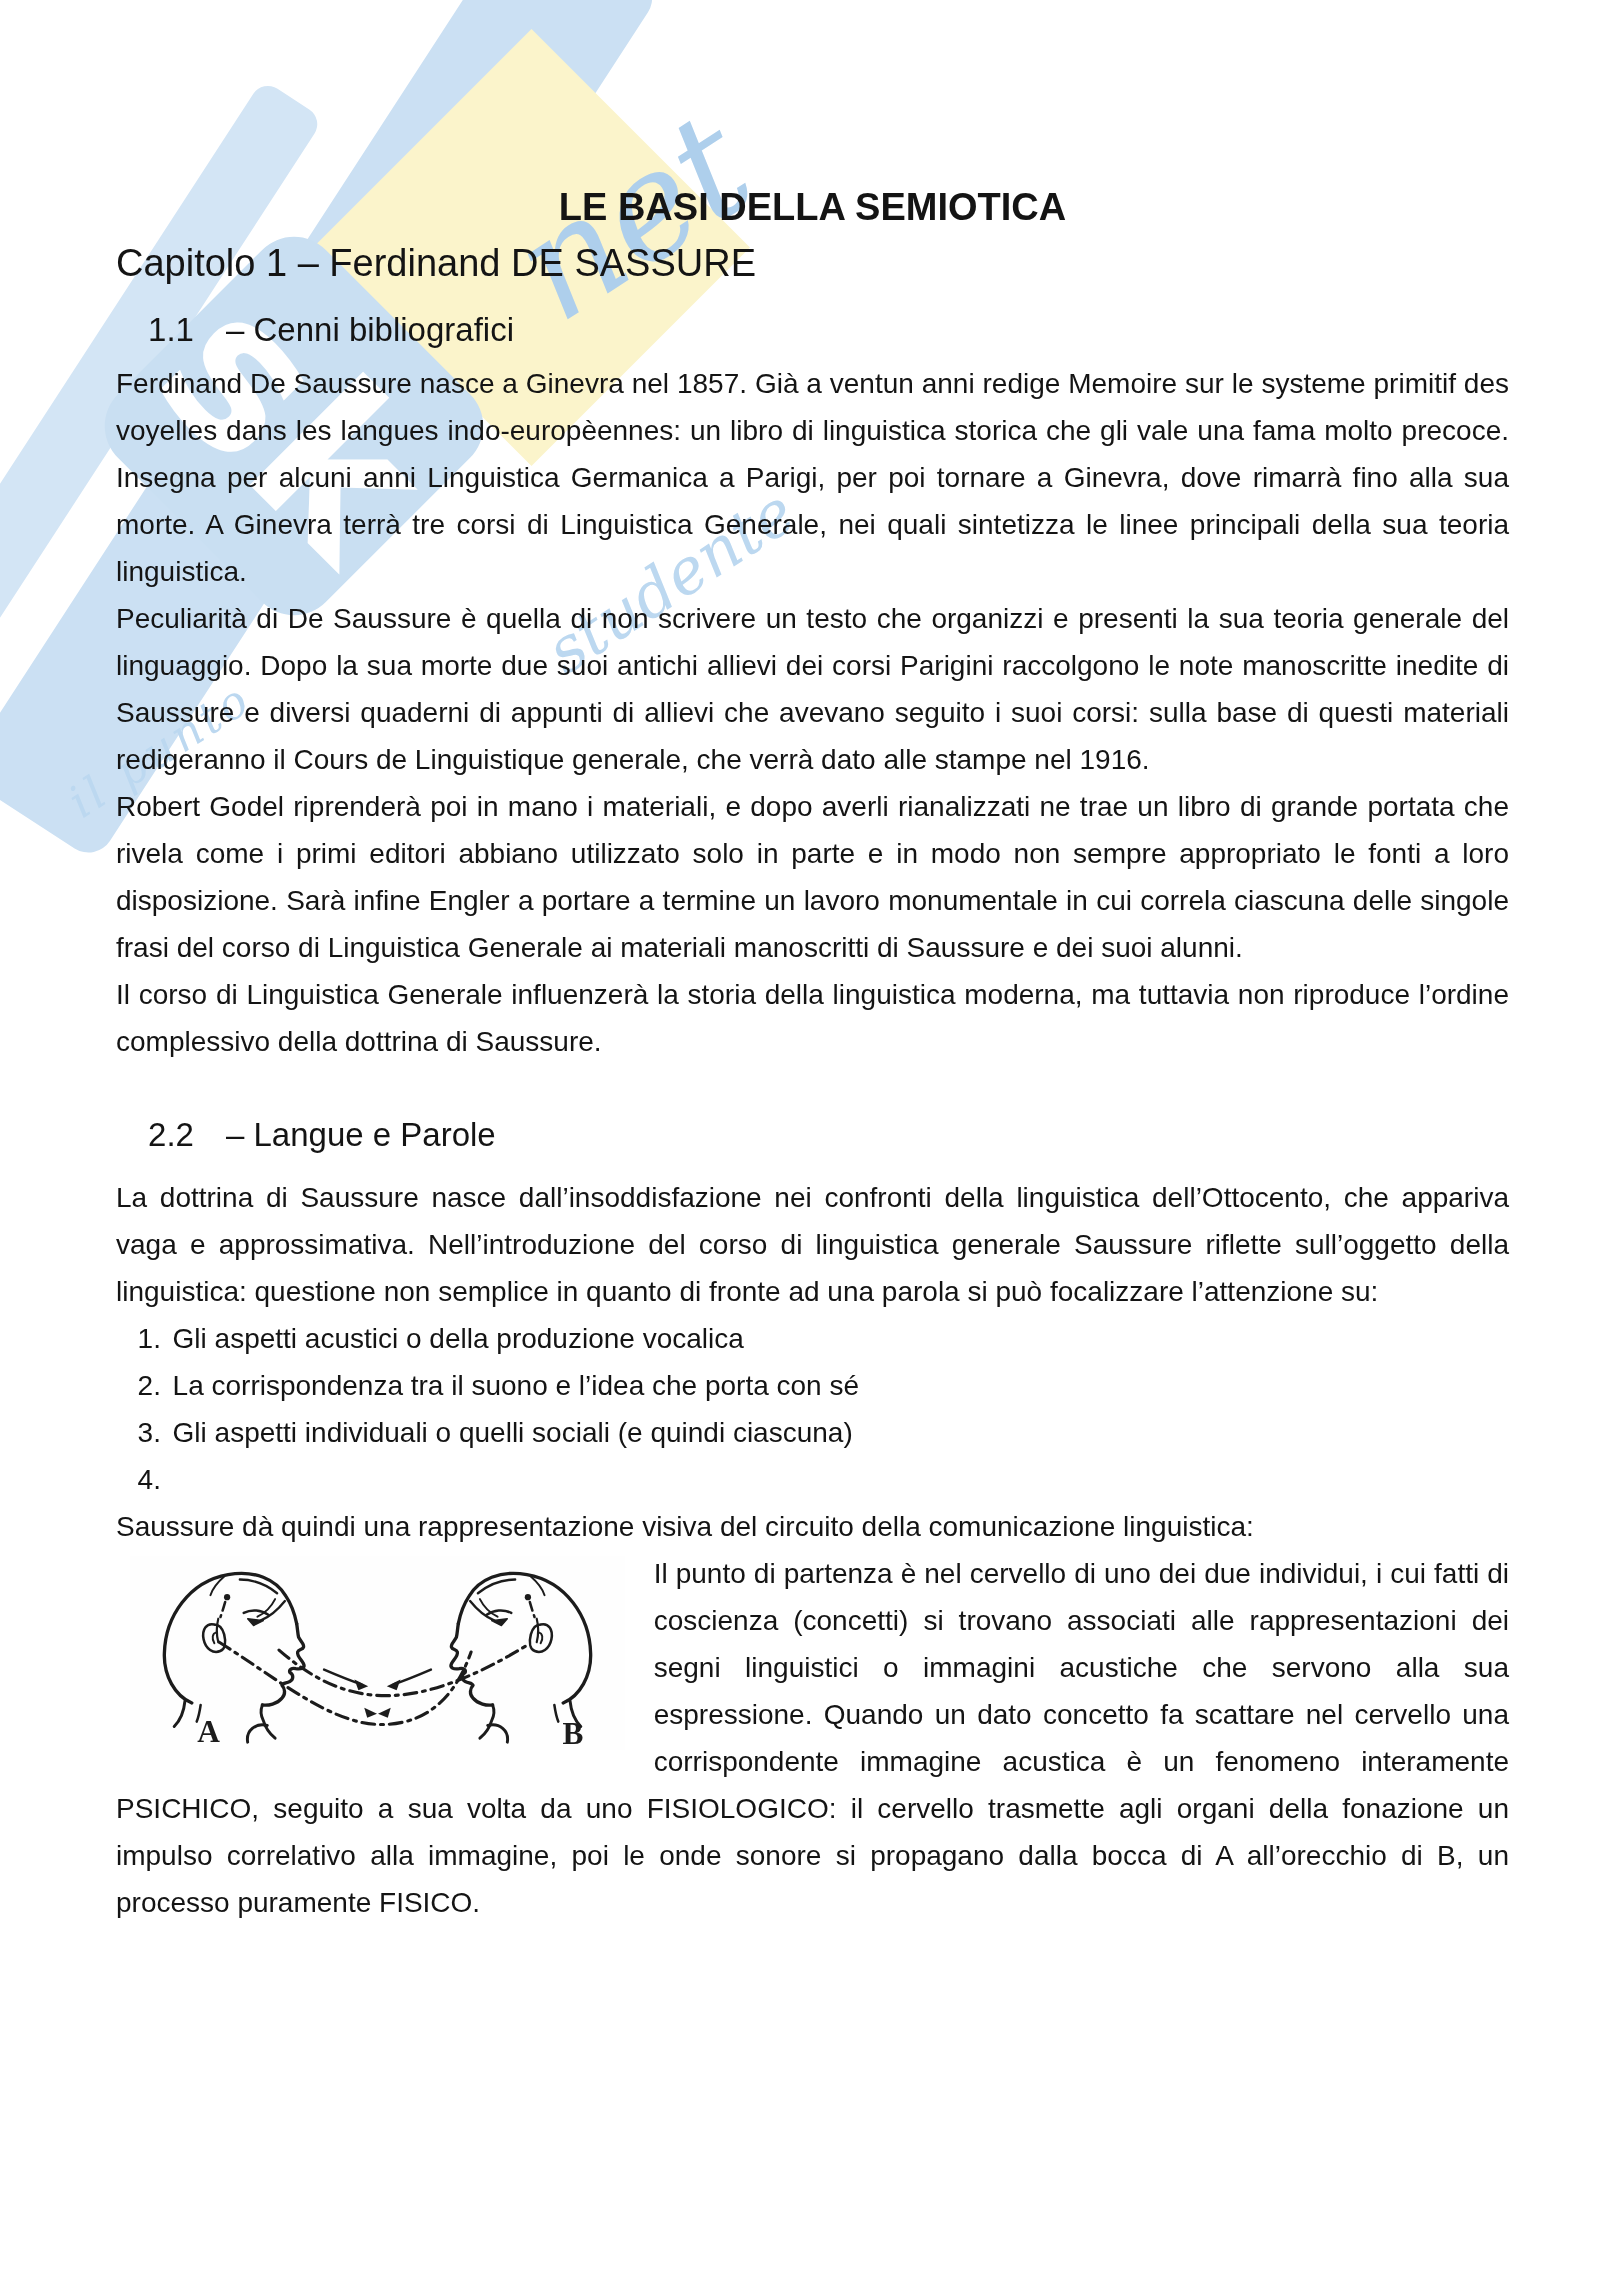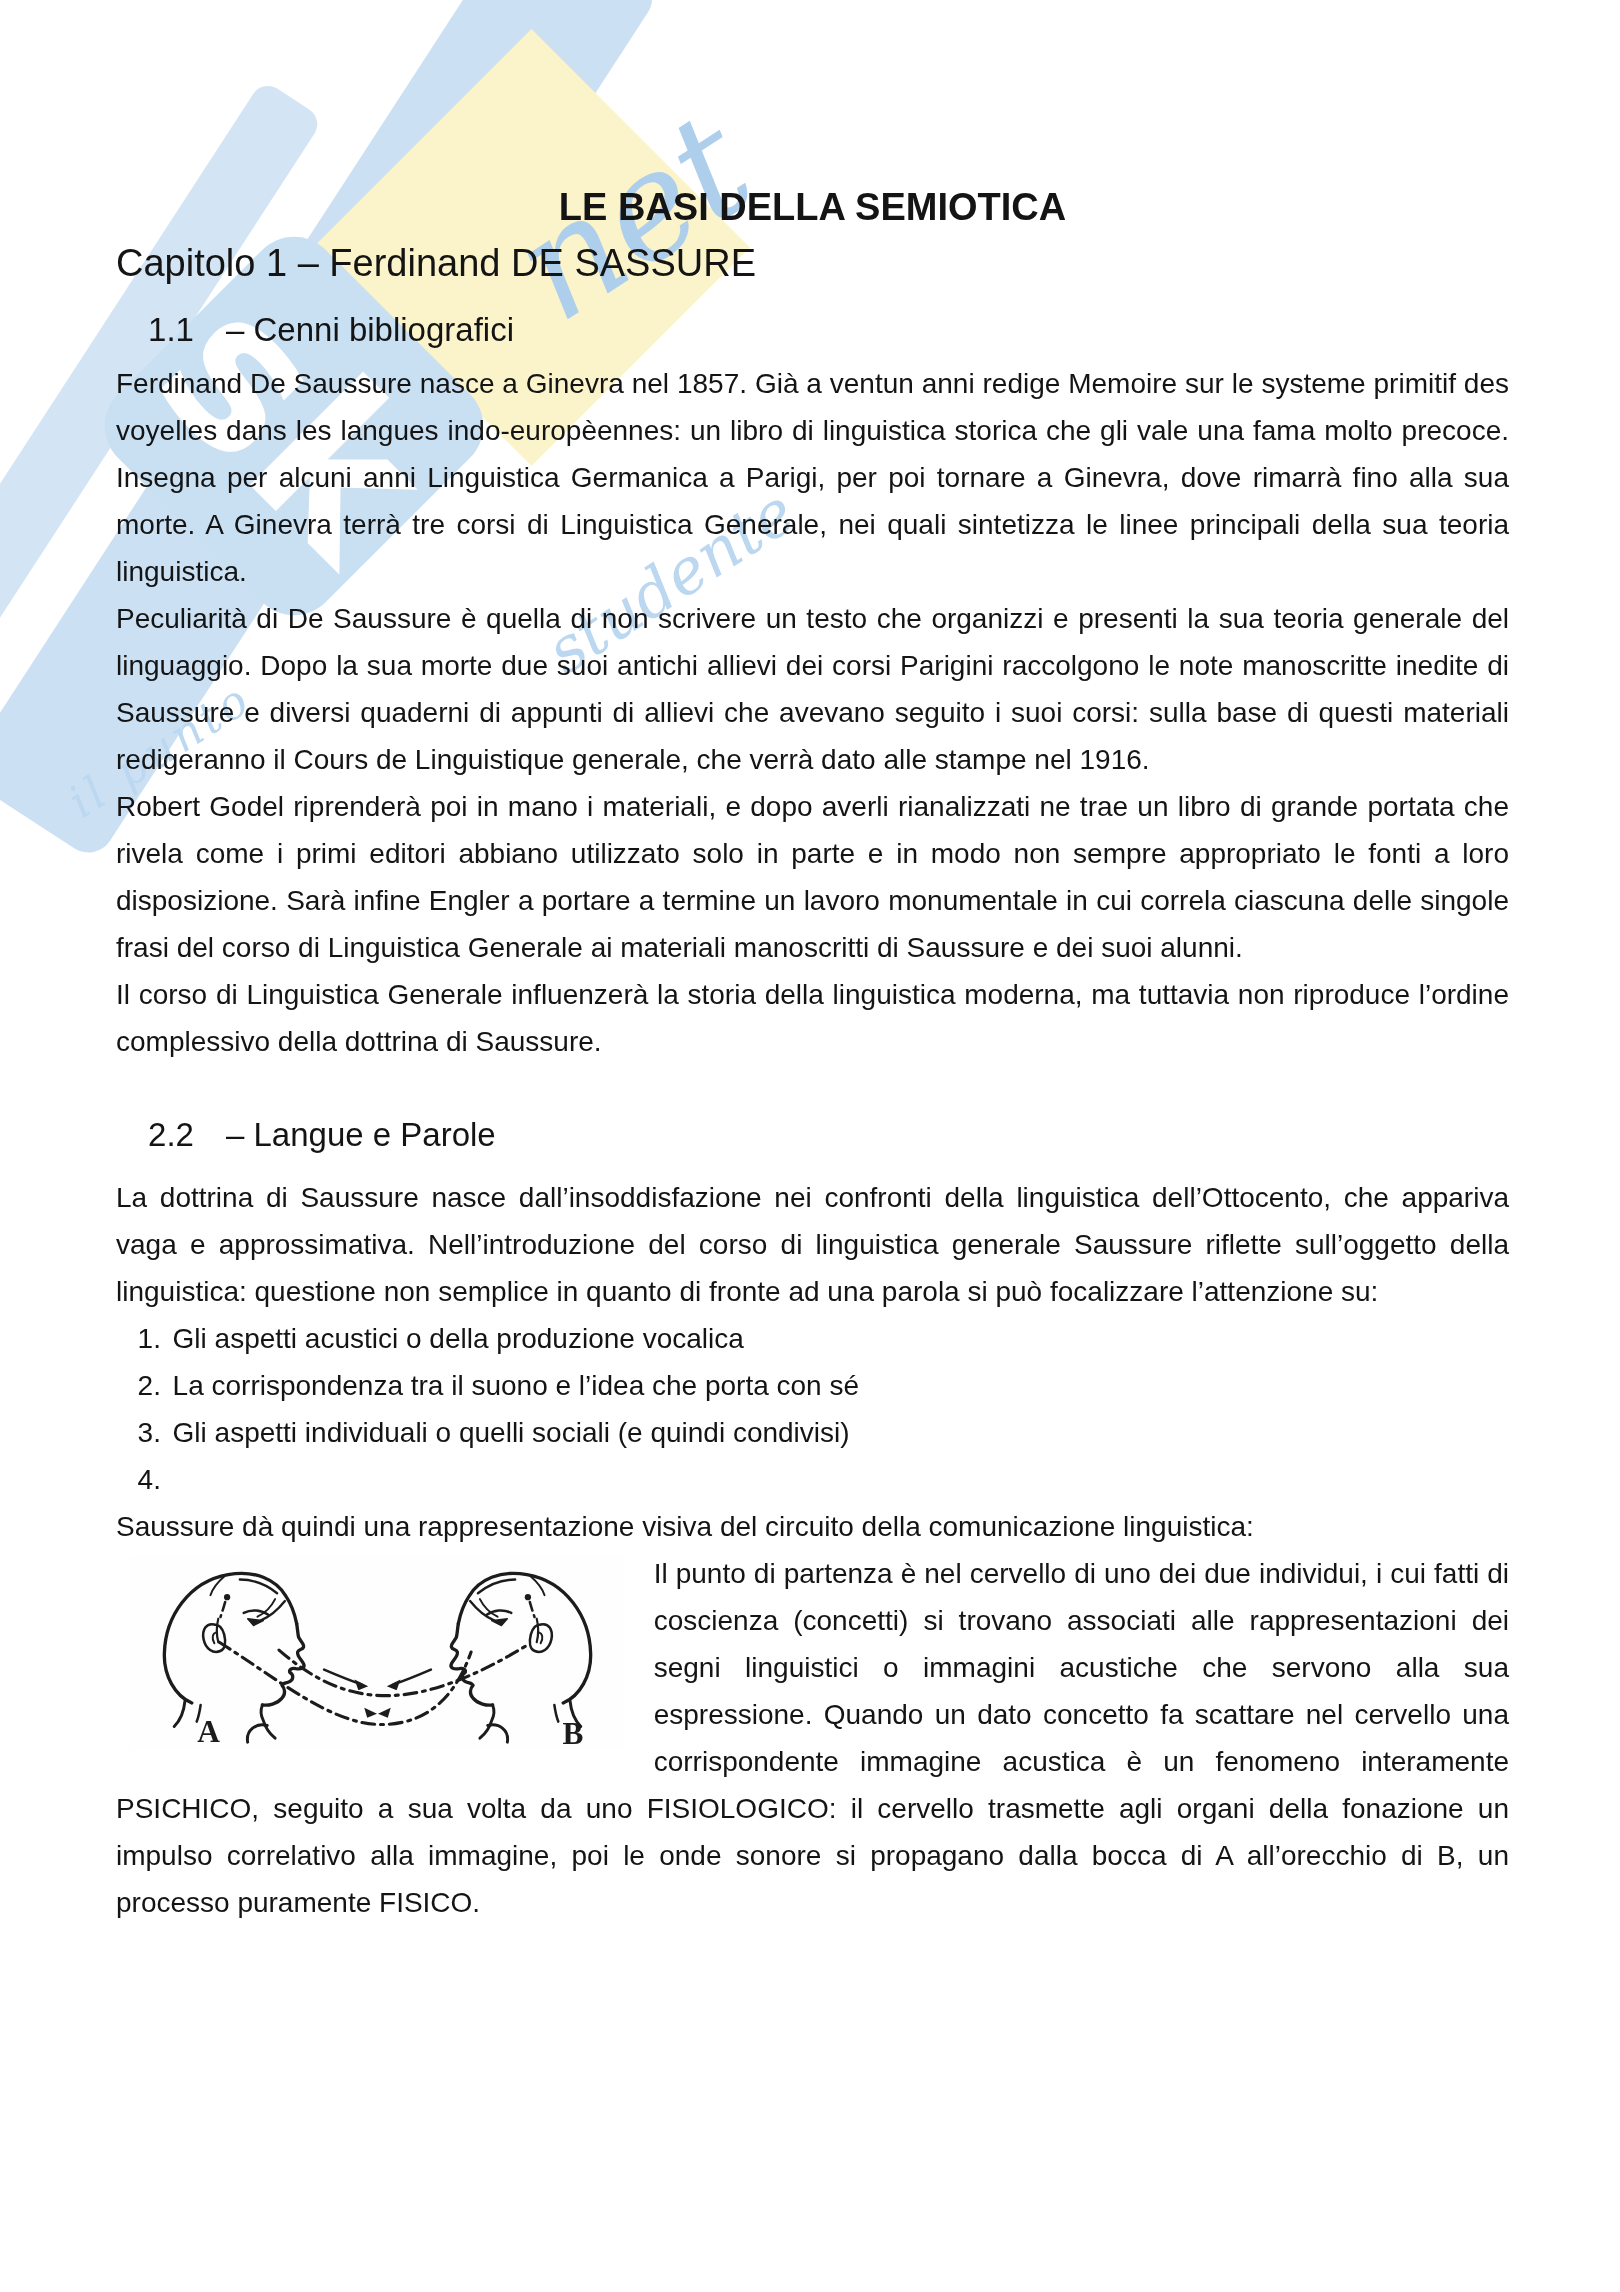--- a/index.html
+++ b/index.html
@@ -87,21 +87,21 @@
     <div class="li-row">
       <span class="li-num">1.</span>
       <span>Gli aspetti acustici o della produzione vocalica</span>
     </div>
     <div class="li-row">
       <span class="li-num">2.</span>
       <span>La corrispondenza tra il suono e l’idea che porta con sé</span>
     </div>
     <div class="li-row">
       <span class="li-num">3.</span>
-      <span>Gli aspetti individuali o quelli sociali (e quindi condivisi)</span>
+      <span>Gli aspetti individuali o quelli sociali (e quindi ciascuna)</span>
     </div>
     <div class="li-row">
       <span class="li-num">4.</span>
     </div>
   </div>
 
   <div class="para">Saussure dà quindi una rappresentazione visiva del circuito della comunicazione linguistica:</div>
 
   <div class="para">
     <div class="speech-figure">

